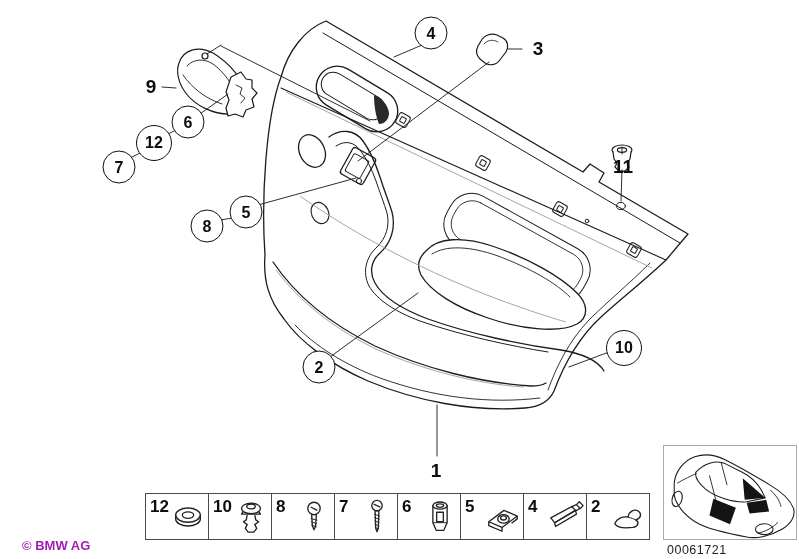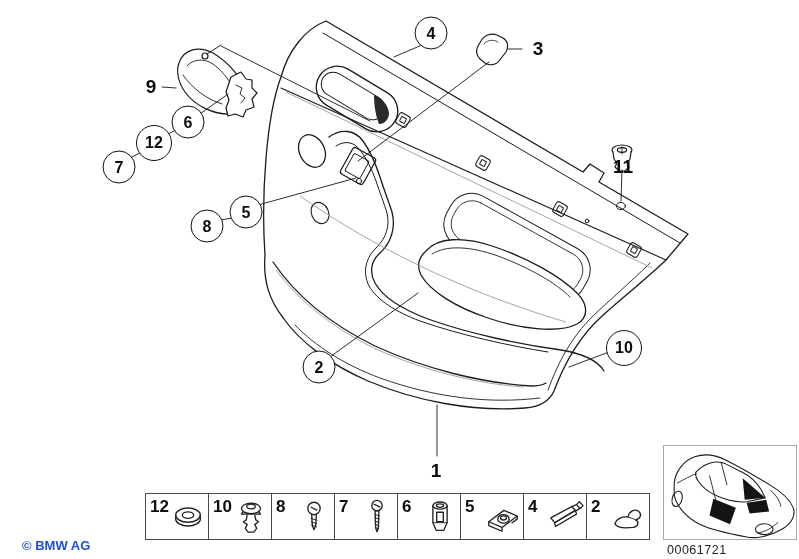--- a/index.html
+++ b/index.html
@@ -35,21 +35,21 @@
     font-weight:bold;font-size:17px;color:#0d0d0d;line-height:1;
     align-self:flex-start;margin-top:3px;
   }
   .legend .licon{margin-left:auto;}
   
   .carbox{
     position:absolute;left:663px;top:445px;width:134px;height:95px;
     border:1px solid #a9a9a9;box-sizing:border-box;background:#fff;
   }
   .copyright{
-    position:absolute;left:22px;top:538px;font-size:13px;font-weight:600;color:#1d4ed8;
+    position:absolute;left:22px;top:538px;font-size:13px;font-weight:600;color:#a21caf;
   }
   .diagnum{
     position:absolute;left:667px;top:543px;font-size:12.5px;color:#222;letter-spacing:.5px;
   }
 </style>
 </head>
 <body>
 
 <div class="stage">
 

